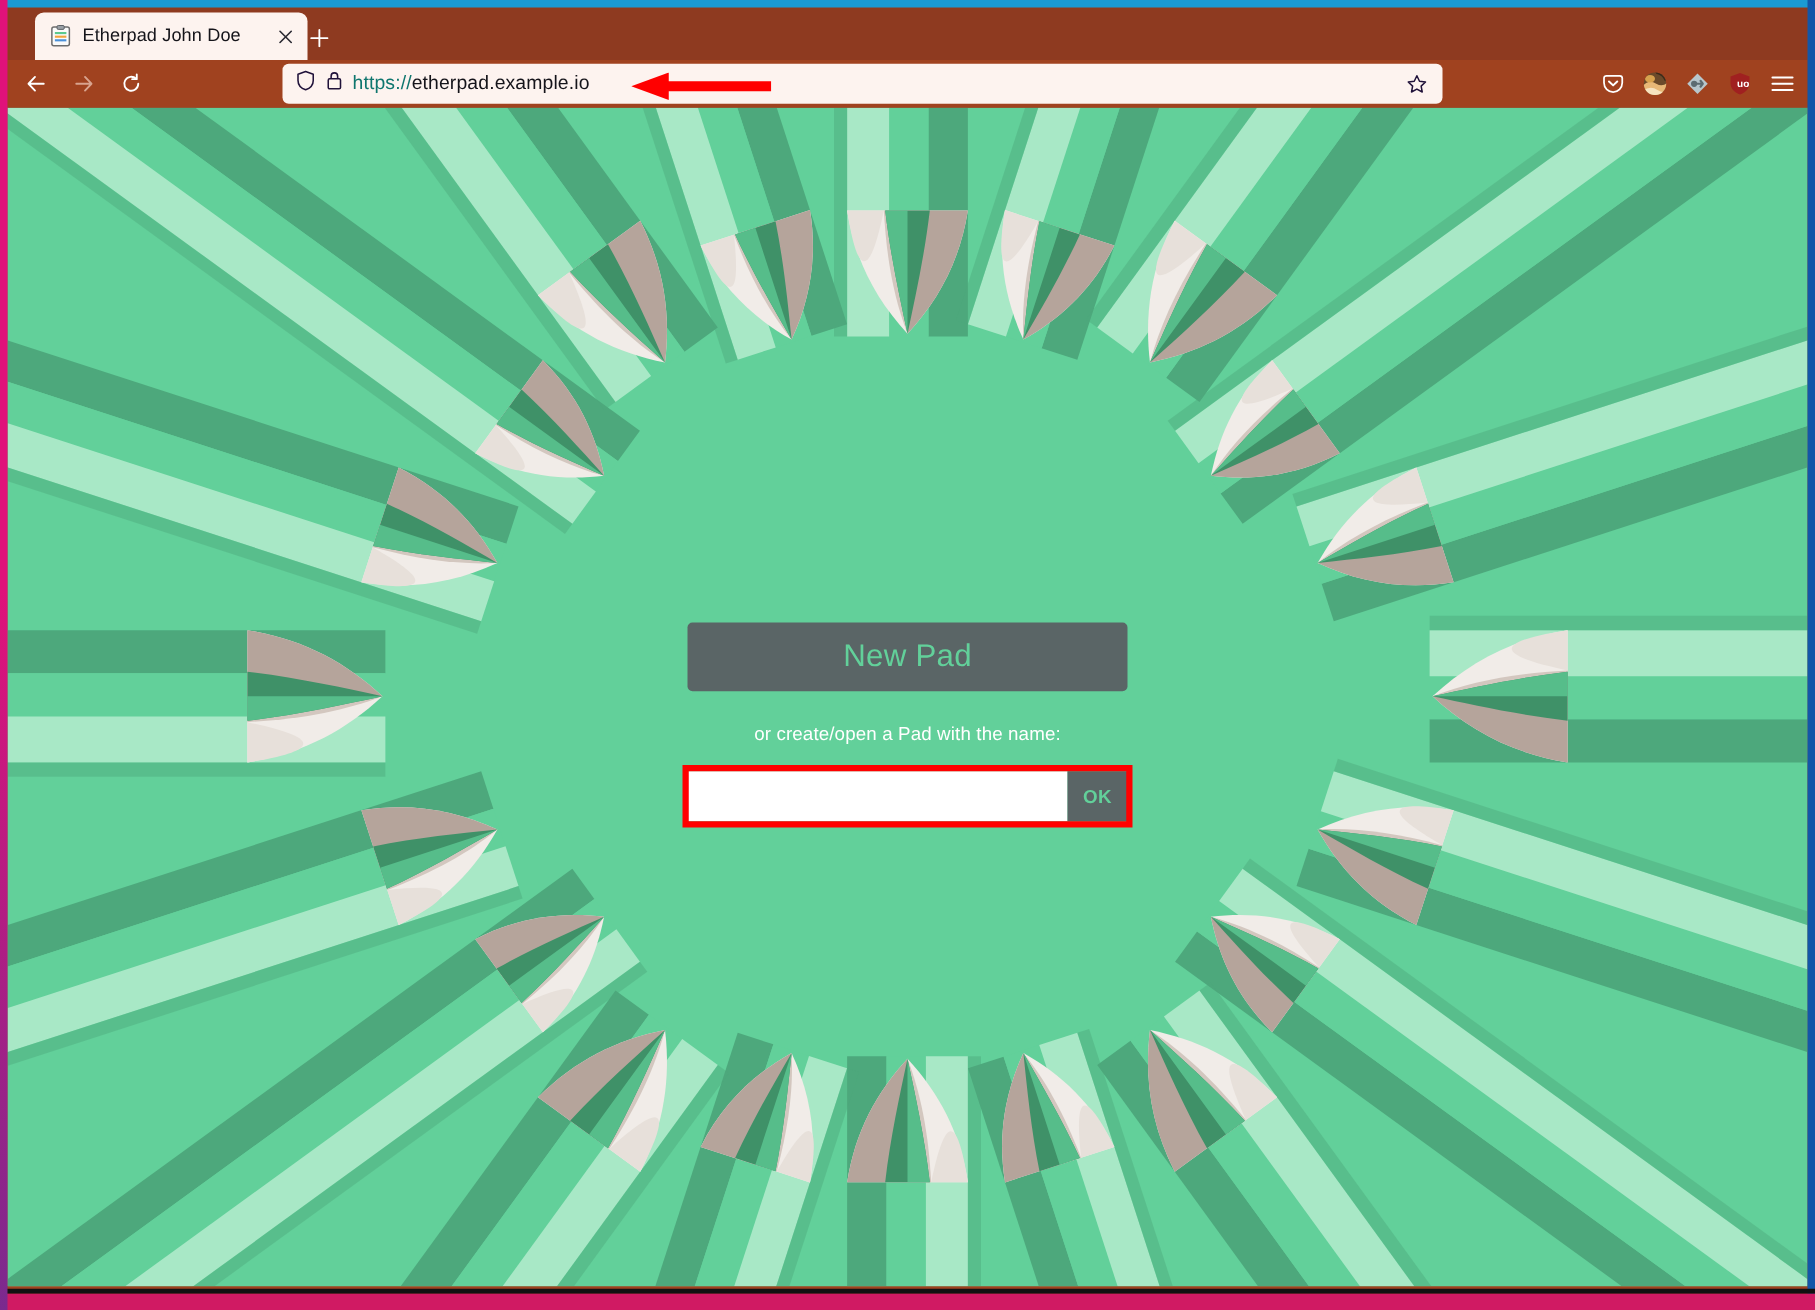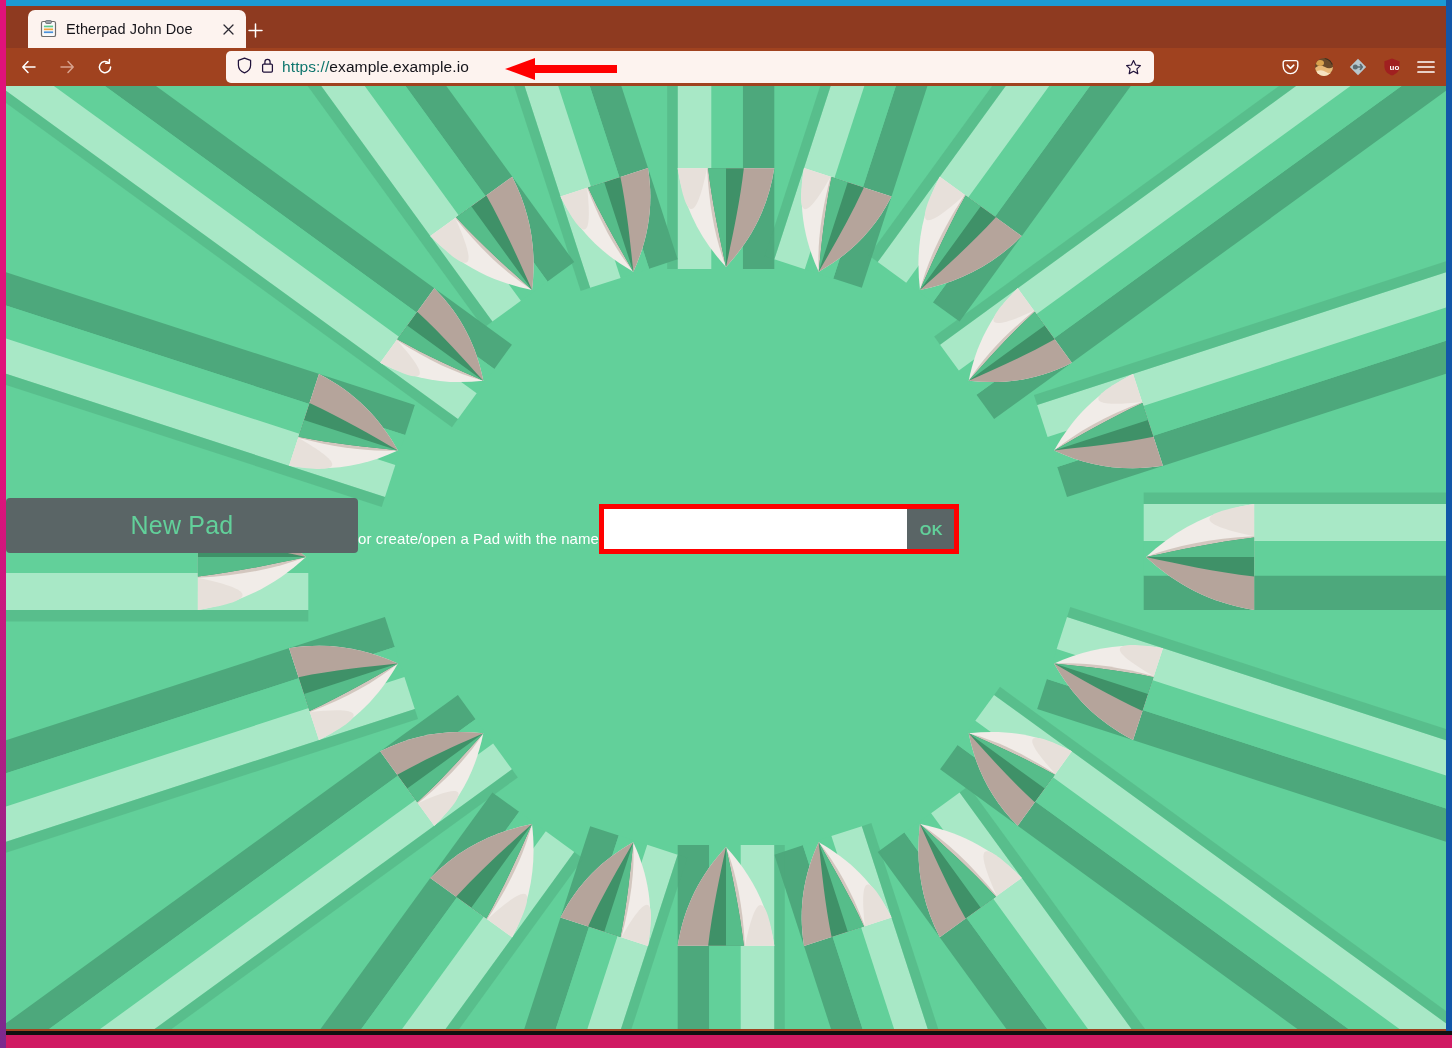--- a/index.html
+++ b/index.html
@@ -172,21 +172,21 @@
     inset: 0;
   }
   #pencils svg { display: block; width: 100%; height: 100%; }
 
   
   #center {
     position: absolute;
     left: 0; right: 0;
     top: 412px;
     display: flex;
-    flex-direction: row;
+    flex-direction: column;
     align-items: center;
     z-index: 20;
   }
   #newpad-button {
     width: 352px;
     height: 55px;
     background: #5a6566;
     border-radius: 4px;
     display: flex;
     align-items: center;
@@ -196,21 +196,21 @@
     letter-spacing: .2px;
   }
   #createopen-label {
     margin-top: 26px;
     font-size: 15px;
     color: #ffffff;
     letter-spacing: .1px;
   }
   #padform-wrap {
     position: relative;
-    margin-top: 7px;
+    margin-top: 21px;
     width: 352px;
     height: 40px;
   }
   #padform {
     position: absolute;
     inset: 0;
     display: flex;
   }
   #pad-input {
     flex: 1 1 auto;
@@ -327,21 +327,21 @@
               <path d="M8.5 1.2 L14.6 3.4 V8.3 C14.6 12 11.8 14.6 8.5 15.8 C5.2 14.6 2.4 12 2.4 8.3 V3.4 Z" fill="none" stroke="#20123a" stroke-width="1.25" stroke-linejoin="round"></path>
             </svg>
           </span>
           <span>
             <svg width="15" height="17" viewBox="0 0 15 17">
               <rect x="2.6" y="7" width="9.8" height="8" rx="1.1" fill="none" stroke="#20123a" stroke-width="1.25"></rect>
               <path d="M4.9 7 V4.9 A2.6 2.6 0 0 1 10.1 4.9 V7" fill="none" stroke="#20123a" stroke-width="1.25"></path>
             </svg>
           </span>
         </span>
-        <span class="url-text"><span class="url-scheme">https://</span><span>example.example.io</span></span>
+        <span class="url-text"><span class="url-scheme">https://</span><span>etherpad.example.io</span></span>
         <span class="url-star">
           <svg width="17" height="17" viewBox="0 0 17 17">
             <path d="M8.5 1.6 L10.6 6 L15.4 6.6 L11.9 9.9 L12.8 14.6 L8.5 12.3 L4.2 14.6 L5.1 9.9 L1.6 6.6 L6.4 6 Z" fill="none" stroke="#20123a" stroke-width="1.2" stroke-linejoin="round"></path>
           </svg>
         </span>
       </div>
 
       <div id="toolbar-right">
         <div class="tb-icon">
           <svg width="19" height="19" viewBox="0 0 19 19">

